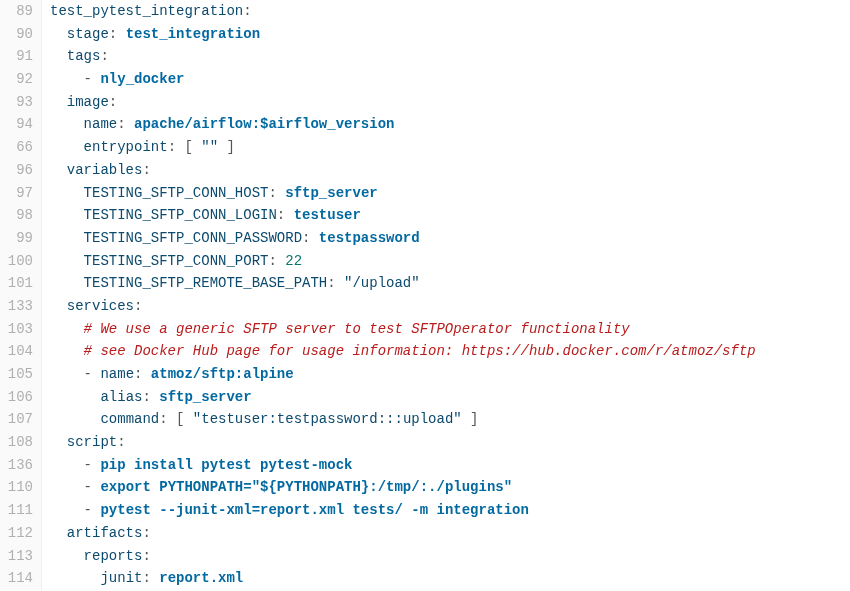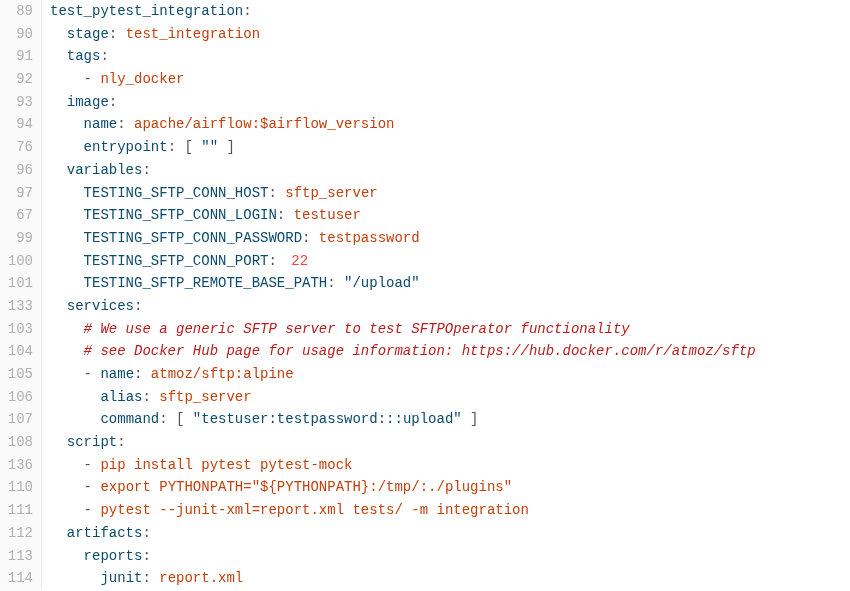--- a/index.html
+++ b/index.html
@@ -31,41 +31,41 @@
   .code {
     padding-left: 8px;
     white-space: pre;
     overflow: hidden;
     flex: 1;
   }
   .code .line {
     height: 22.7px;
   }
   .k   { color: #0c4a6e; }  
-  .s   { color: #c2410c; }  
-  .n   { color: #ef4444; margin-left: 6px; }  
+  .s   { color: #0369a1; font-weight: bold; }  
+  .n   { color: #0f766e; }  
   .p   { color: #555555; }  
   .c   { color: #b91c1c; font-style: italic; } 
   .d   { color: #555555; } 
 </style>
 </head>
 <body>
 
 <div class="code-container">
   <div class="gutter" id="gutter">
       <div>89</div>
       <div>90</div>
       <div>91</div>
       <div>92</div>
       <div>93</div>
       <div>94</div>
-      <div>76</div>
+      <div>66</div>
       <div>96</div>
       <div>97</div>
-      <div>67</div>
+      <div>98</div>
       <div>99</div>
       <div>100</div>
       <div>101</div>
       <div>133</div>
       <div>103</div>
       <div>104</div>
       <div>105</div>
       <div>106</div>
       <div>107</div>
       <div>108</div>

